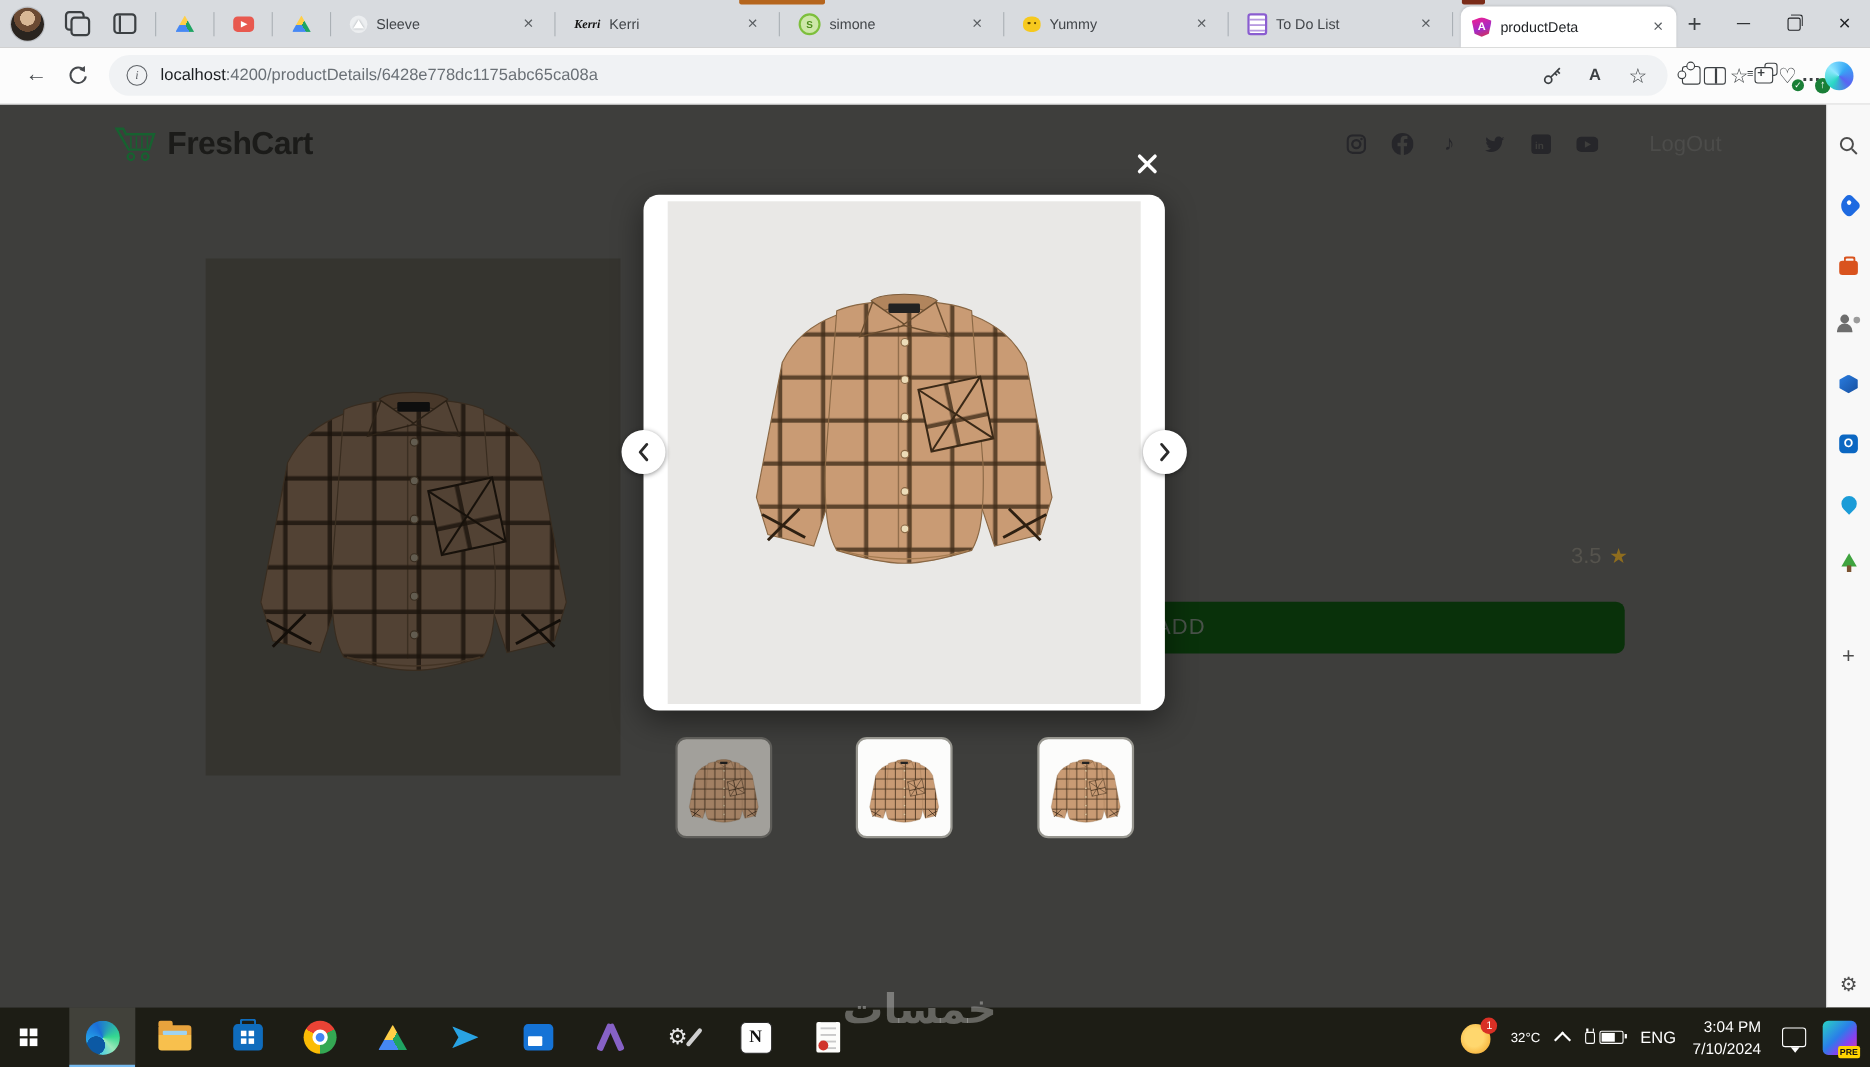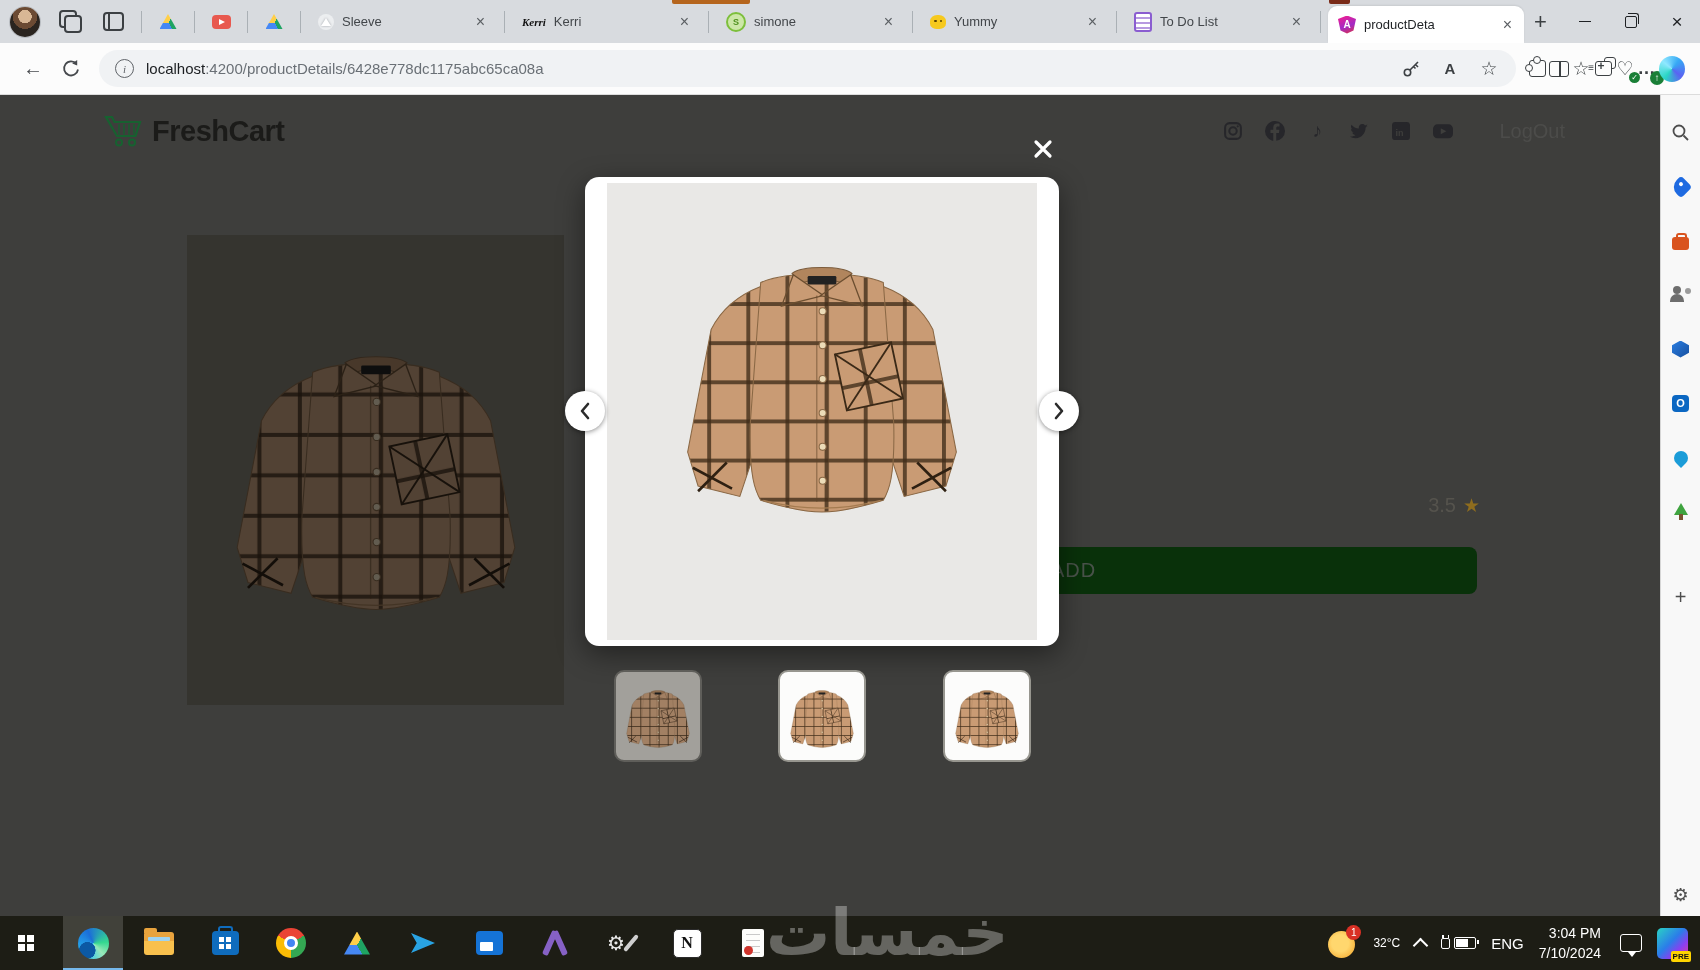--- a/index.html
+++ b/index.html
@@ -219,21 +219,21 @@
   .lang{font-size:15px;}
   .clock{text-align:right;font-size:14px;line-height:1.45;}
   .notif{width:20px;height:16px;border:1.8px solid #fff;border-radius:3px;position:relative;margin-left:4px;}
   .notif::after{content:"";position:absolute;left:7px;bottom:-6px;border-left:4px solid transparent;border-right:4px solid transparent;border-top:5px solid #fff;}
   .preic{width:31px;height:31px;border-radius:5px;position:relative;
     background:linear-gradient(135deg,#29d3c4,#2b7de9 45%,#8a3ff0 70%,#e93d8f);}
   .preic .prebadge{position:absolute;right:-3px;bottom:-3px;background:#ffd400;color:#111;
     font-size:8px;font-weight:bold;padding:1px 2px;border-radius:2px;margin-left:32px;}
 
   .watermark{position:absolute;left:766px;top:896px;z-index:30;font-family:"DejaVu Sans",sans-serif;
-    font-size:64px;font-weight:bold;color:rgba(255,255,255,.32);letter-spacing:2px;}
+    font-size:37px;font-weight:bold;color:rgba(255,255,255,.32);letter-spacing:2px;}
 </style>
 </head>
 <body>
 
 <div class="screen">
 
   <svg width="0" height="0" style="position:absolute">
     <defs>
       <pattern id="plaid" patternUnits="userSpaceOnUse" width="30" height="30">
         <rect width="30" height="30" fill="#c99b74"></rect>

